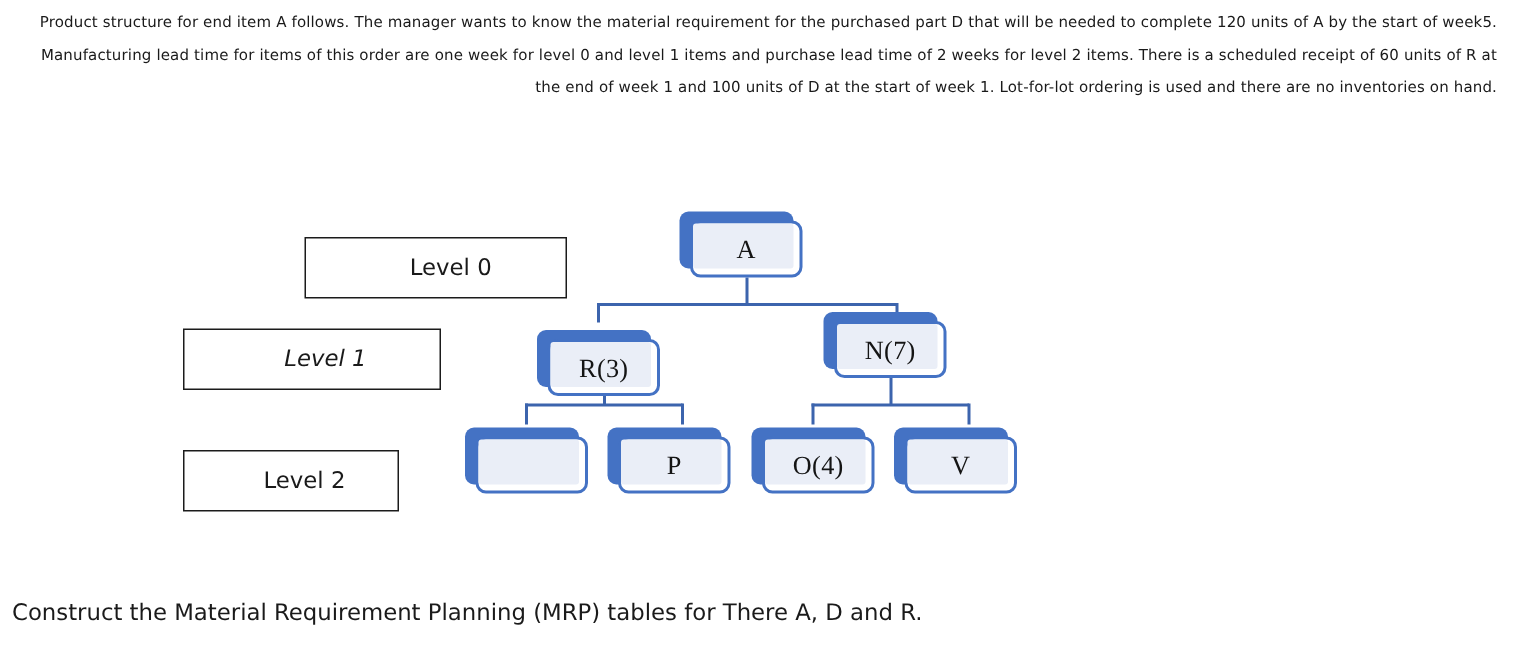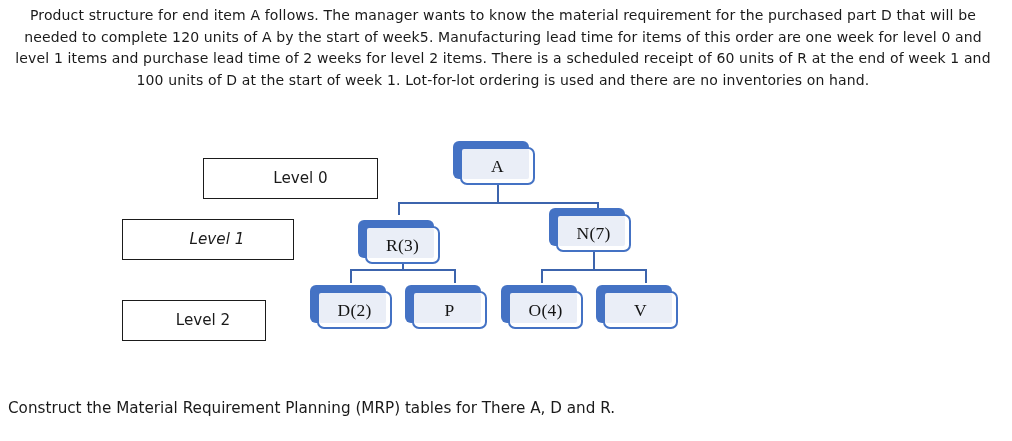--- a/index.html
+++ b/index.html
@@ -15,23 +15,23 @@
     color: #111111;
     overflow: hidden;
   }
 
   
   #problem-statement {
     position: absolute;
     left: 8px;
     top: 5px;
     width: 990px;
-    font-size: 14px;
+    font-size: 10px;
     line-height: 21.5px;
-    text-align: center;
+    text-align: right;
     color: #1a1a1a;
     letter-spacing: 0.01em;
   }
 
   
   #product-structure-diagram {
     position: absolute;
     left: 0;
     top: 132px;
     width: 1012px;
@@ -208,21 +208,20 @@
     <div class="node-shadow"></div>
     <div class="node-card"></div>
     <div class="node-fill"></div>
     <div class="node-text">N(7)</div>
   </div>
 
   <div class="node" id="node-d2">
     <div class="node-shadow"></div>
     <div class="node-card"></div>
     <div class="node-fill"></div>
-    <div class="node-text">D(2)</div>
   </div>
 
   <div class="node" id="node-p">
     <div class="node-shadow"></div>
     <div class="node-card"></div>
     <div class="node-fill"></div>
     <div class="node-text">P</div>
   </div>
 
   <div class="node" id="node-o4">

